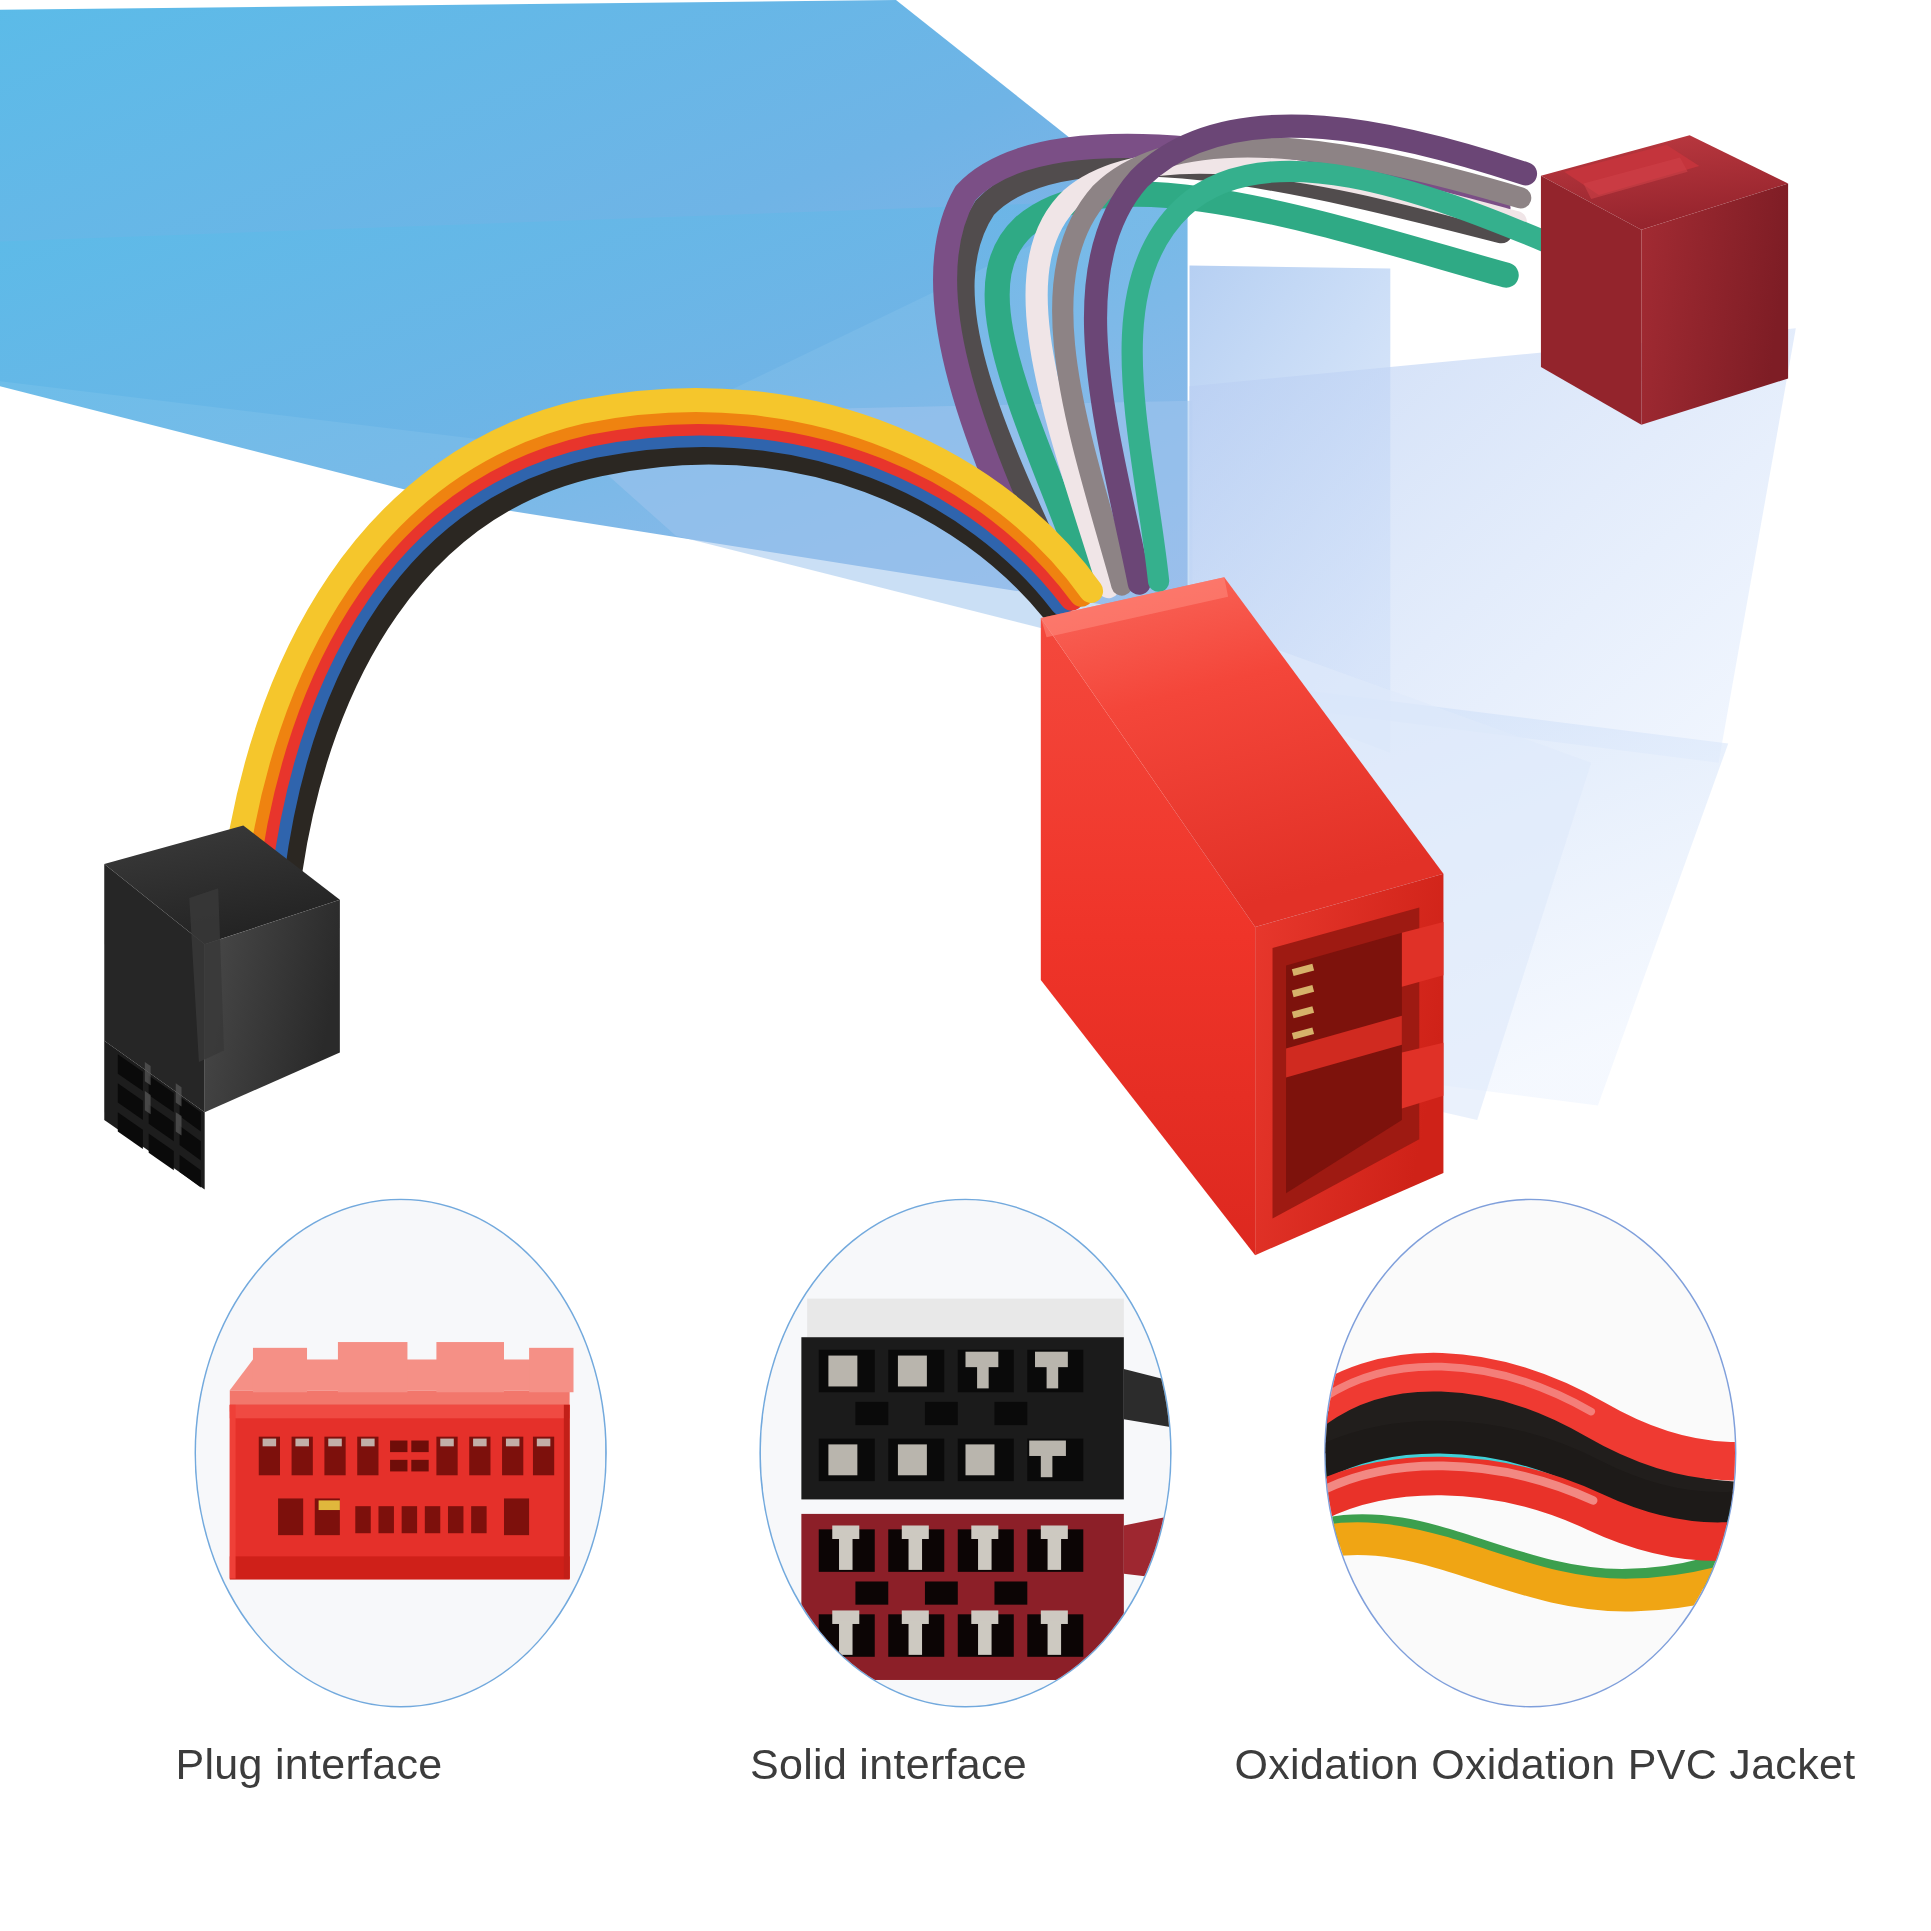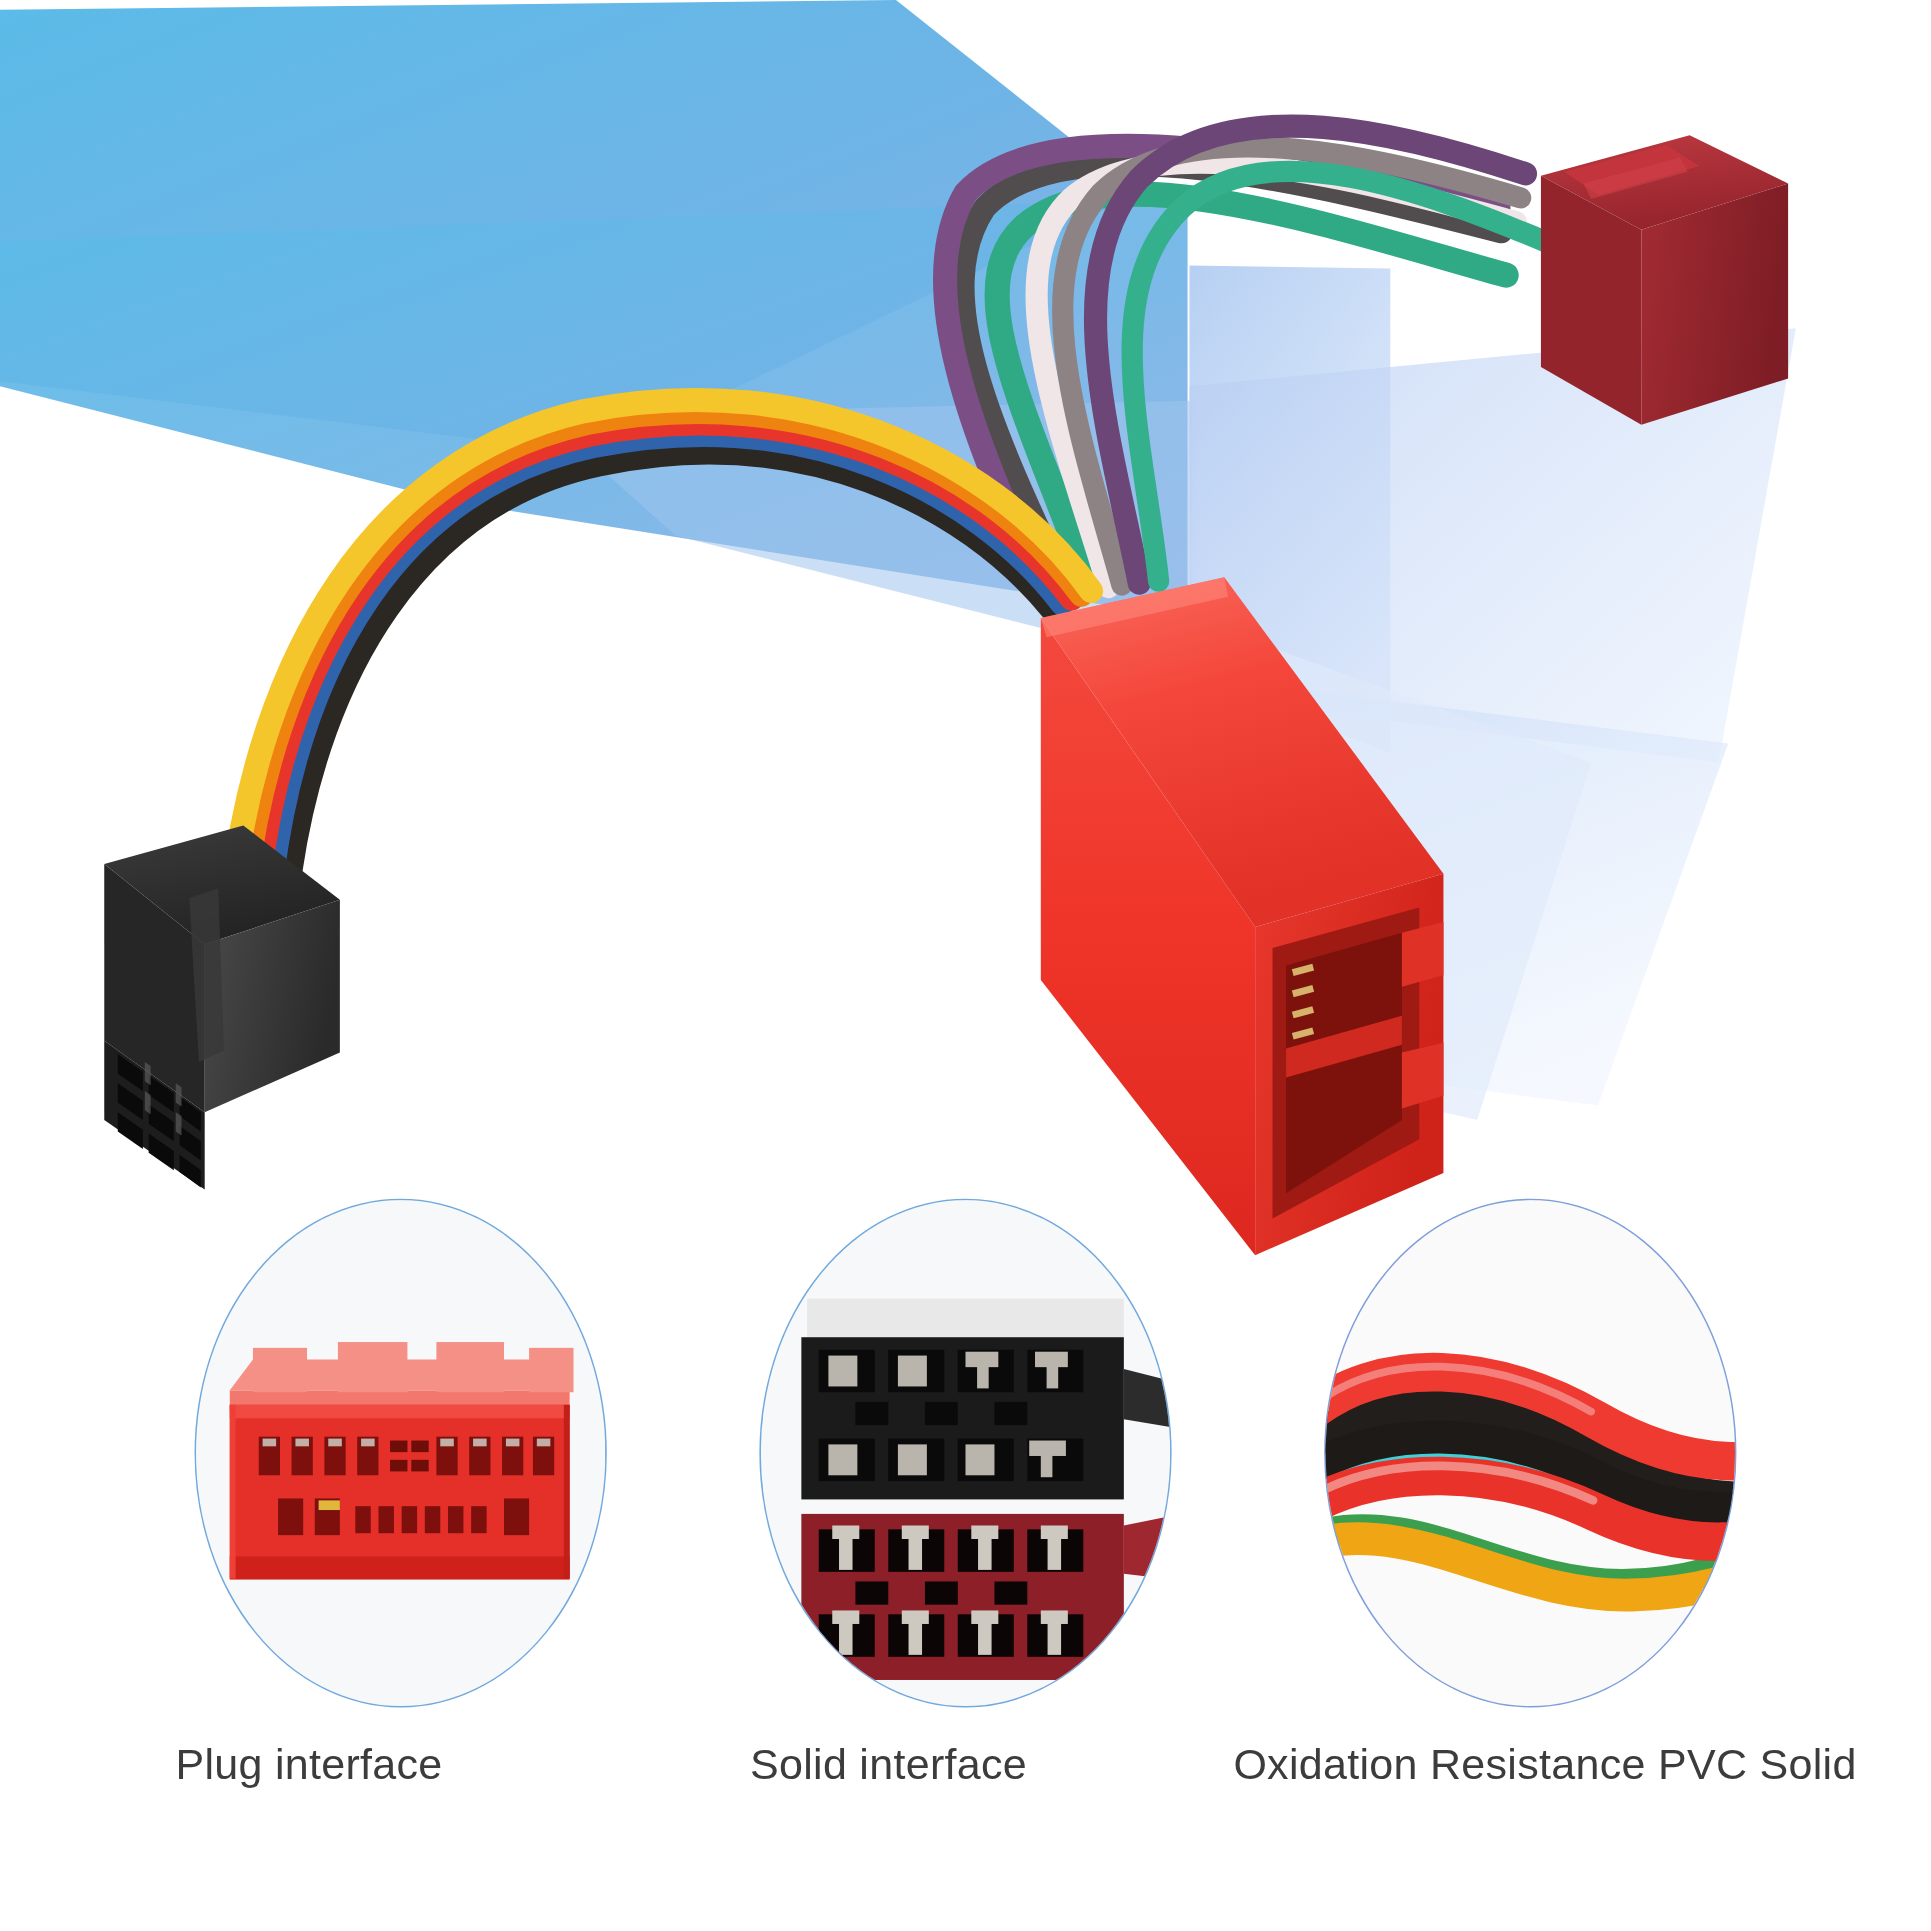--- a/index.html
+++ b/index.html
@@ -349,17 +349,17 @@
           <path d="M1352,1462 C1432,1394 1550,1406 1648,1462" stroke="#ffffff" stroke-width="8" opacity="0.35"></path>
         </g>
       </g>
     </g>
 
   </svg>
 
   <div class="caption-row">
     <div class="caption cap1">Plug interface</div>
     <div class="caption cap2">Solid interface</div>
-    <div class="caption cap3">Oxidation Resistance PVC Solid</div>
+    <div class="caption cap3">Oxidation Oxidation PVC Jacket</div>
   </div>
 
 </div>
 
 
 </body></html>

